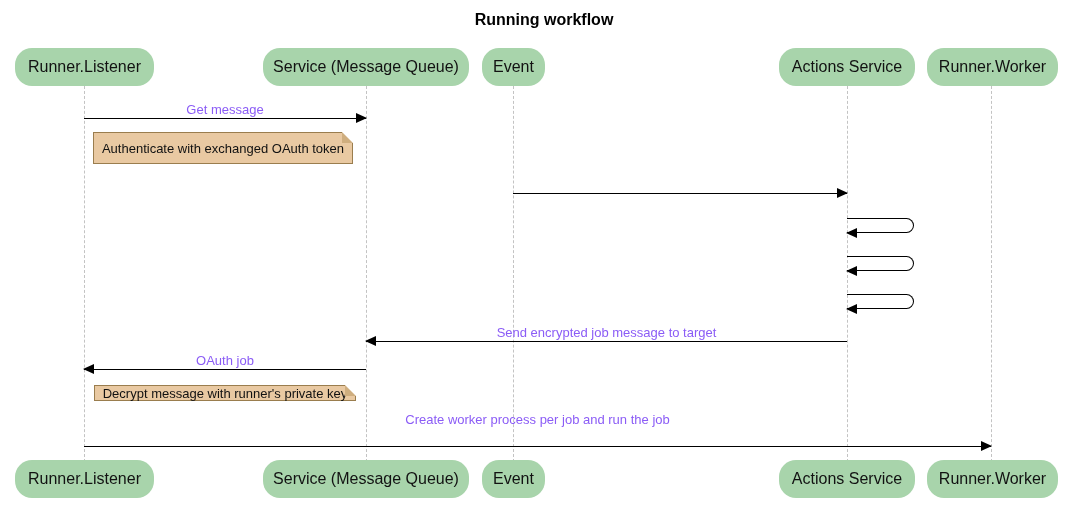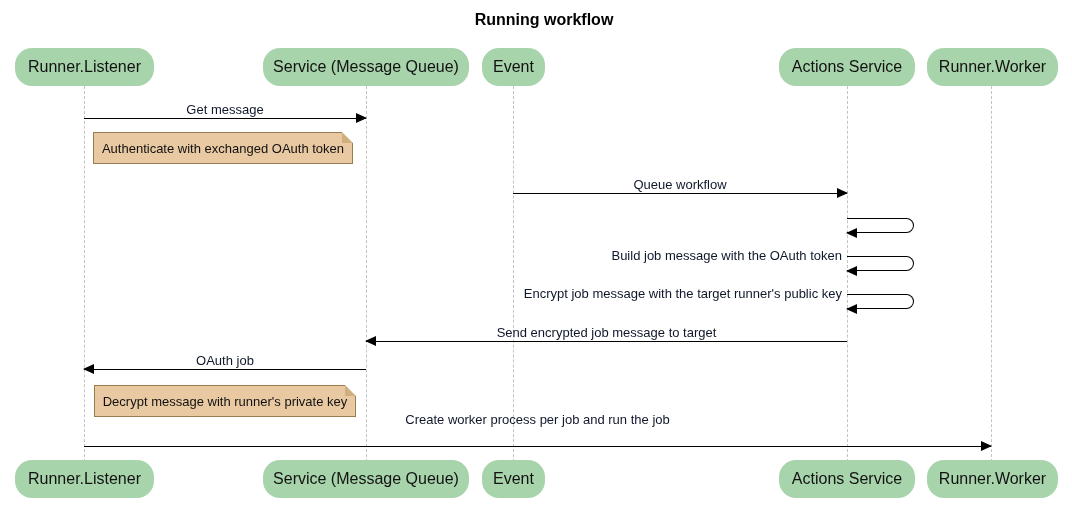--- a/index.html
+++ b/index.html
@@ -15,21 +15,21 @@
     position:absolute; top:86px; height:376px; width:0;
     border-left:1px dashed #c3c3c3;
   }
   .participant {
     position:absolute; height:38px; background:#a8d4ab; border-radius:17px;
     display:flex; align-items:center; justify-content:center;
     font-size:16px; color:#121212; white-space:nowrap;
   }
   .msg-label {
     position:absolute; font-size:13px; height:15px; line-height:15px;
-    text-align:center; white-space:nowrap; color:#0f172a;
+    text-align:center; white-space:nowrap; color:#8b5cf6;
   }
   .msg-label.right-align { text-align:right; }
   .msg-line { position:absolute; height:0; border-top:1.4px solid #000; }
   .ah { position:absolute; width:0; height:0; }
   .ah-r {
     right:-1px; top:-6.2px;
     border-left:11px solid #000;
     border-top:5.5px solid transparent; border-bottom:5.5px solid transparent;
   }
   .ah-l {
@@ -89,50 +89,47 @@
 
   <div class="msg-label" style="left:84px; top:102px; width:282px">Get message</div>
   <div class="msg-line" style="left:84px; top:118px; width:282px">
       <span class="ah ah-r"></span>
     </div>
 
   <div class="note" style="left:93px; top:132px; width:260px; height:32px">
       <span>Authenticate with exchanged OAuth token</span>
     </div>
 
-  <div class="msg-label" style="left:513px; top:177px; width:334px">Queue workflow</div>
   <div class="msg-line" style="left:513px; top:193px; width:334px">
       <span class="ah ah-r"></span>
     </div>
 
   <div class="self-loop" style="left:847px; top:218px">
       <span class="ah-self"></span>
     </div>
 
-  <div class="msg-label right-align" style="left:392px; top:248px; width:450px">Build job message with the OAuth token</div>
   <div class="self-loop" style="left:847px; top:256px">
       <span class="ah-self"></span>
     </div>
 
-  <div class="msg-label right-align" style="left:392px; top:286px; width:450px">Encrypt job message with the target runner's public key</div>
   <div class="self-loop" style="left:847px; top:294px">
       <span class="ah-self"></span>
     </div>
 
   <div class="msg-label" style="left:366px; top:325px; width:481px">Send encrypted job message to target</div>
   <div class="msg-line" style="left:366px; top:341px; width:481px">
       <span class="ah ah-l"></span>
     </div>
 
   <div class="msg-label" style="left:84px; top:353px; width:282px">OAuth job</div>
   <div class="msg-line" style="left:84px; top:369px; width:282px">
       <span class="ah ah-l"></span>
     </div>
 
-  <div class="note" style="left:94px; top:385px; width:262px; height:32px">
+  <div class="note" style="left:94px; top:385px; width:262px; height:16px">
       <span>Decrypt message with runner's private key</span>
     </div>
 
   <div class="msg-label" style="left:84px; top:412px; width:907px">Create worker process per job and run the job</div>
   <div class="msg-line" style="left:84px; top:446px; width:907px">
       <span class="ah ah-r"></span>
     </div>
 
   <div class="participant" style="left:15px;  top:460px; width:139px">
       <span>Runner.Listener</span>

